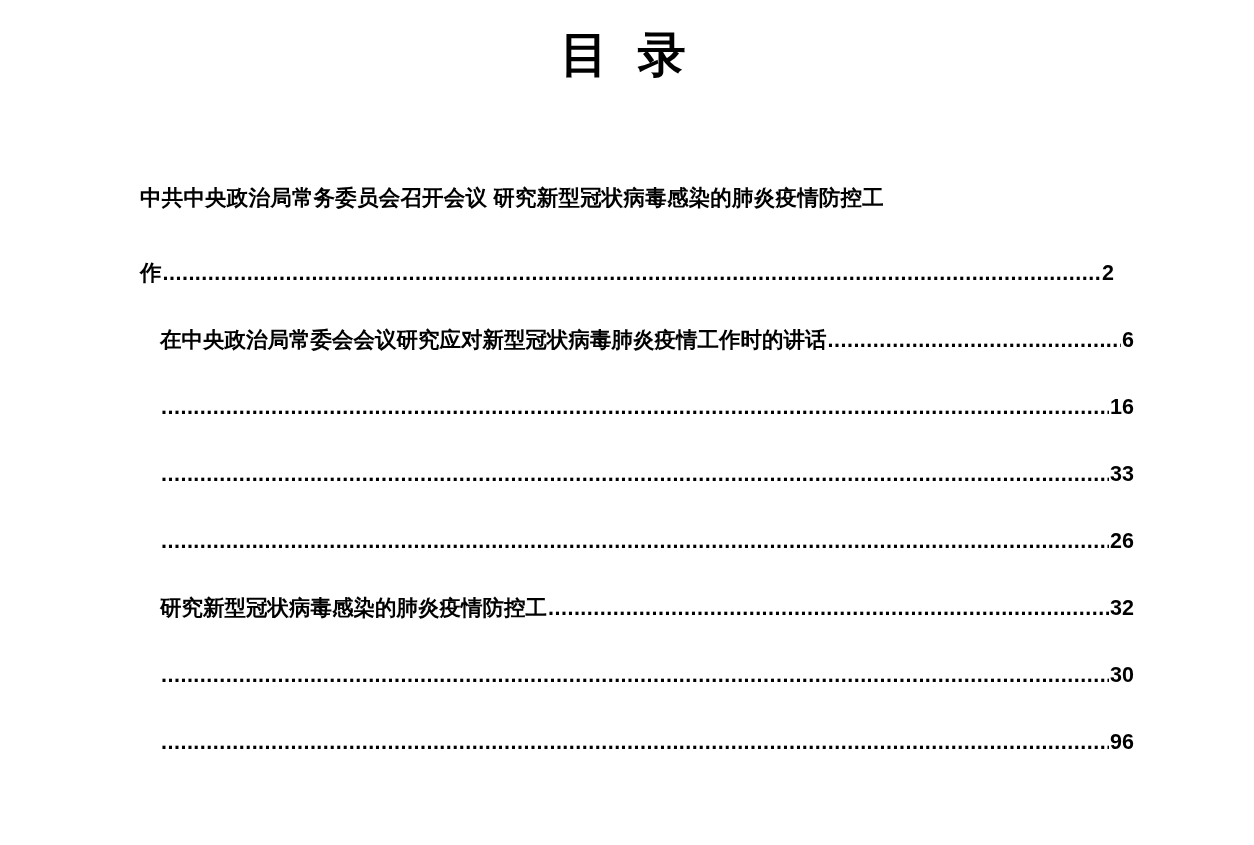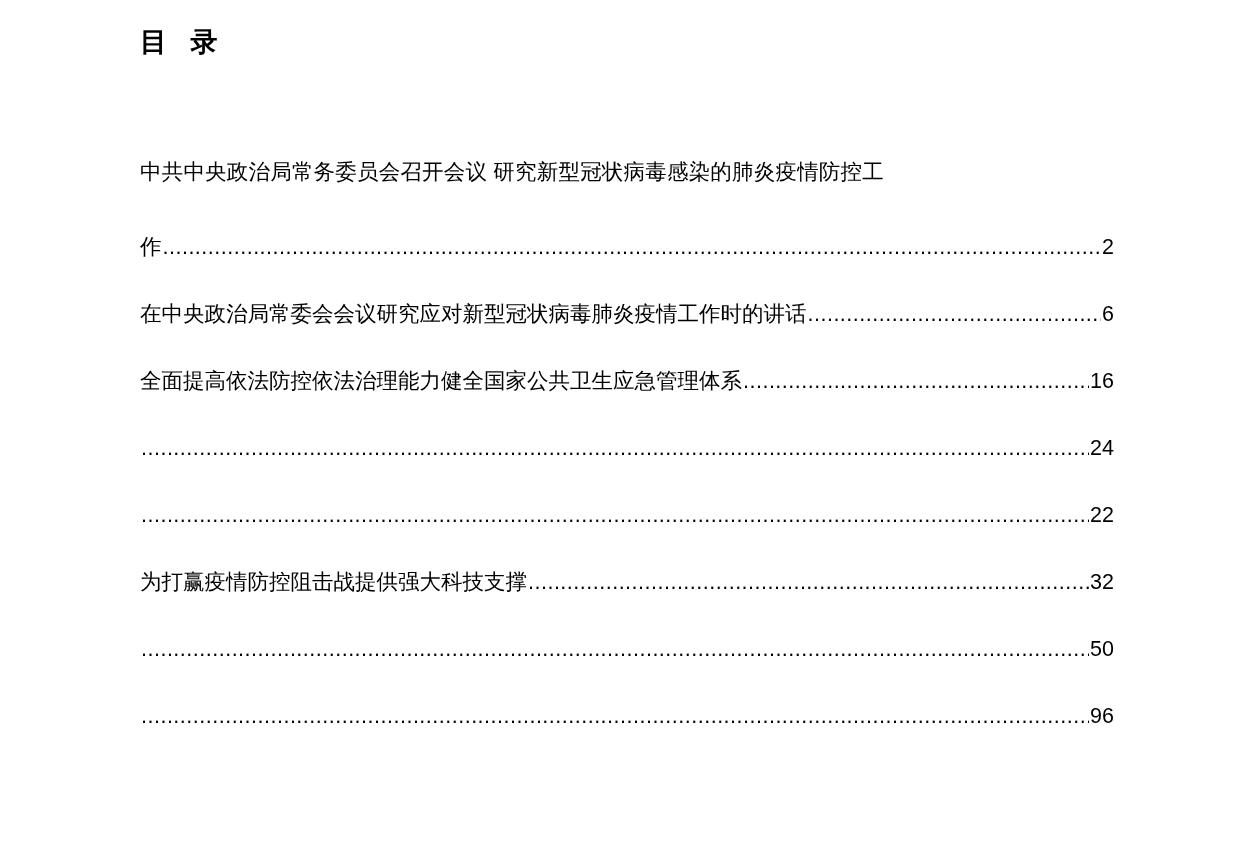--- a/index.html
+++ b/index.html
@@ -15,44 +15,46 @@
     overflow: hidden;
   }
   .page {
     position: relative;
     width: 1254px;
     height: 845px;
     box-sizing: border-box;
     padding: 0 140px;
   }
   .doc-title {
-    text-align: left;
-    font-size: 27px;
+    text-align: center;
+    font-size: 48px;
     font-weight: bold;
     letter-spacing: 8px;
     margin: 12px 0 8px 0;
     padding-top: 14px;
     line-height: 1.2;
   }
   .toc {
     margin-top: 96px;
   }
   .toc-entry {
     display: block;
     font-size: 21.5px;
     line-height: 37px;
     margin-bottom: 30px;
     color: #000;
     text-decoration: none;
     word-break: break-all;
+    font-weight: bold;
   }
   .toc-entry .row {
     display: flex;
     align-items: center;
     width: 100%;
+    margin-left: 20px;
   }
   .toc-entry .label {
     white-space: nowrap;
   }
   .toc-entry .leader {
     flex: 1 1 auto;
     overflow: hidden;
     white-space: nowrap;
     font-size: 21.5px;
     letter-spacing: 0.5px;
@@ -98,52 +100,51 @@
     <a class="toc-entry" href="#">
       <span class="row">
         <span class="label">在中央政治局常委会会议研究应对新型冠状病毒肺炎疫情工作时的讲话</span>
         <span class="leader">................................................................................................................................................................</span>
         <span class="page-num">6</span>
       </span>
     </a>
 
     <a class="toc-entry" href="#">
       <span class="row">
-        <span class="label">全面提高依法防控依法治理能力健全国家公共卫生应急管理体系</span>
         <span class="leader">................................................................................................................................................................</span>
         <span class="page-num">16</span>
       </span>
     </a>
 
     <a class="toc-entry" href="#">
       <span class="row">
         <span class="leader">................................................................................................................................................................</span>
-        <span class="page-num">24</span>
+        <span class="page-num">33</span>
       </span>
     </a>
 
     <a class="toc-entry" href="#">
       <span class="row">
         <span class="leader">................................................................................................................................................................</span>
-        <span class="page-num">22</span>
+        <span class="page-num">26</span>
       </span>
     </a>
 
     <a class="toc-entry" href="#">
       <span class="row">
-        <span class="label">为打赢疫情防控阻击战提供强大科技支撑</span>
+        <span class="label">研究新型冠状病毒感染的肺炎疫情防控工</span>
         <span class="leader">................................................................................................................................................................</span>
         <span class="page-num">32</span>
       </span>
     </a>
 
     <a class="toc-entry" href="#">
       <span class="row">
         <span class="leader">................................................................................................................................................................</span>
-        <span class="page-num">50</span>
+        <span class="page-num">30</span>
       </span>
     </a>
 
     <a class="toc-entry" href="#">
       <span class="row">
         <span class="leader">................................................................................................................................................................</span>
         <span class="page-num">96</span>
       </span>
     </a>
 

